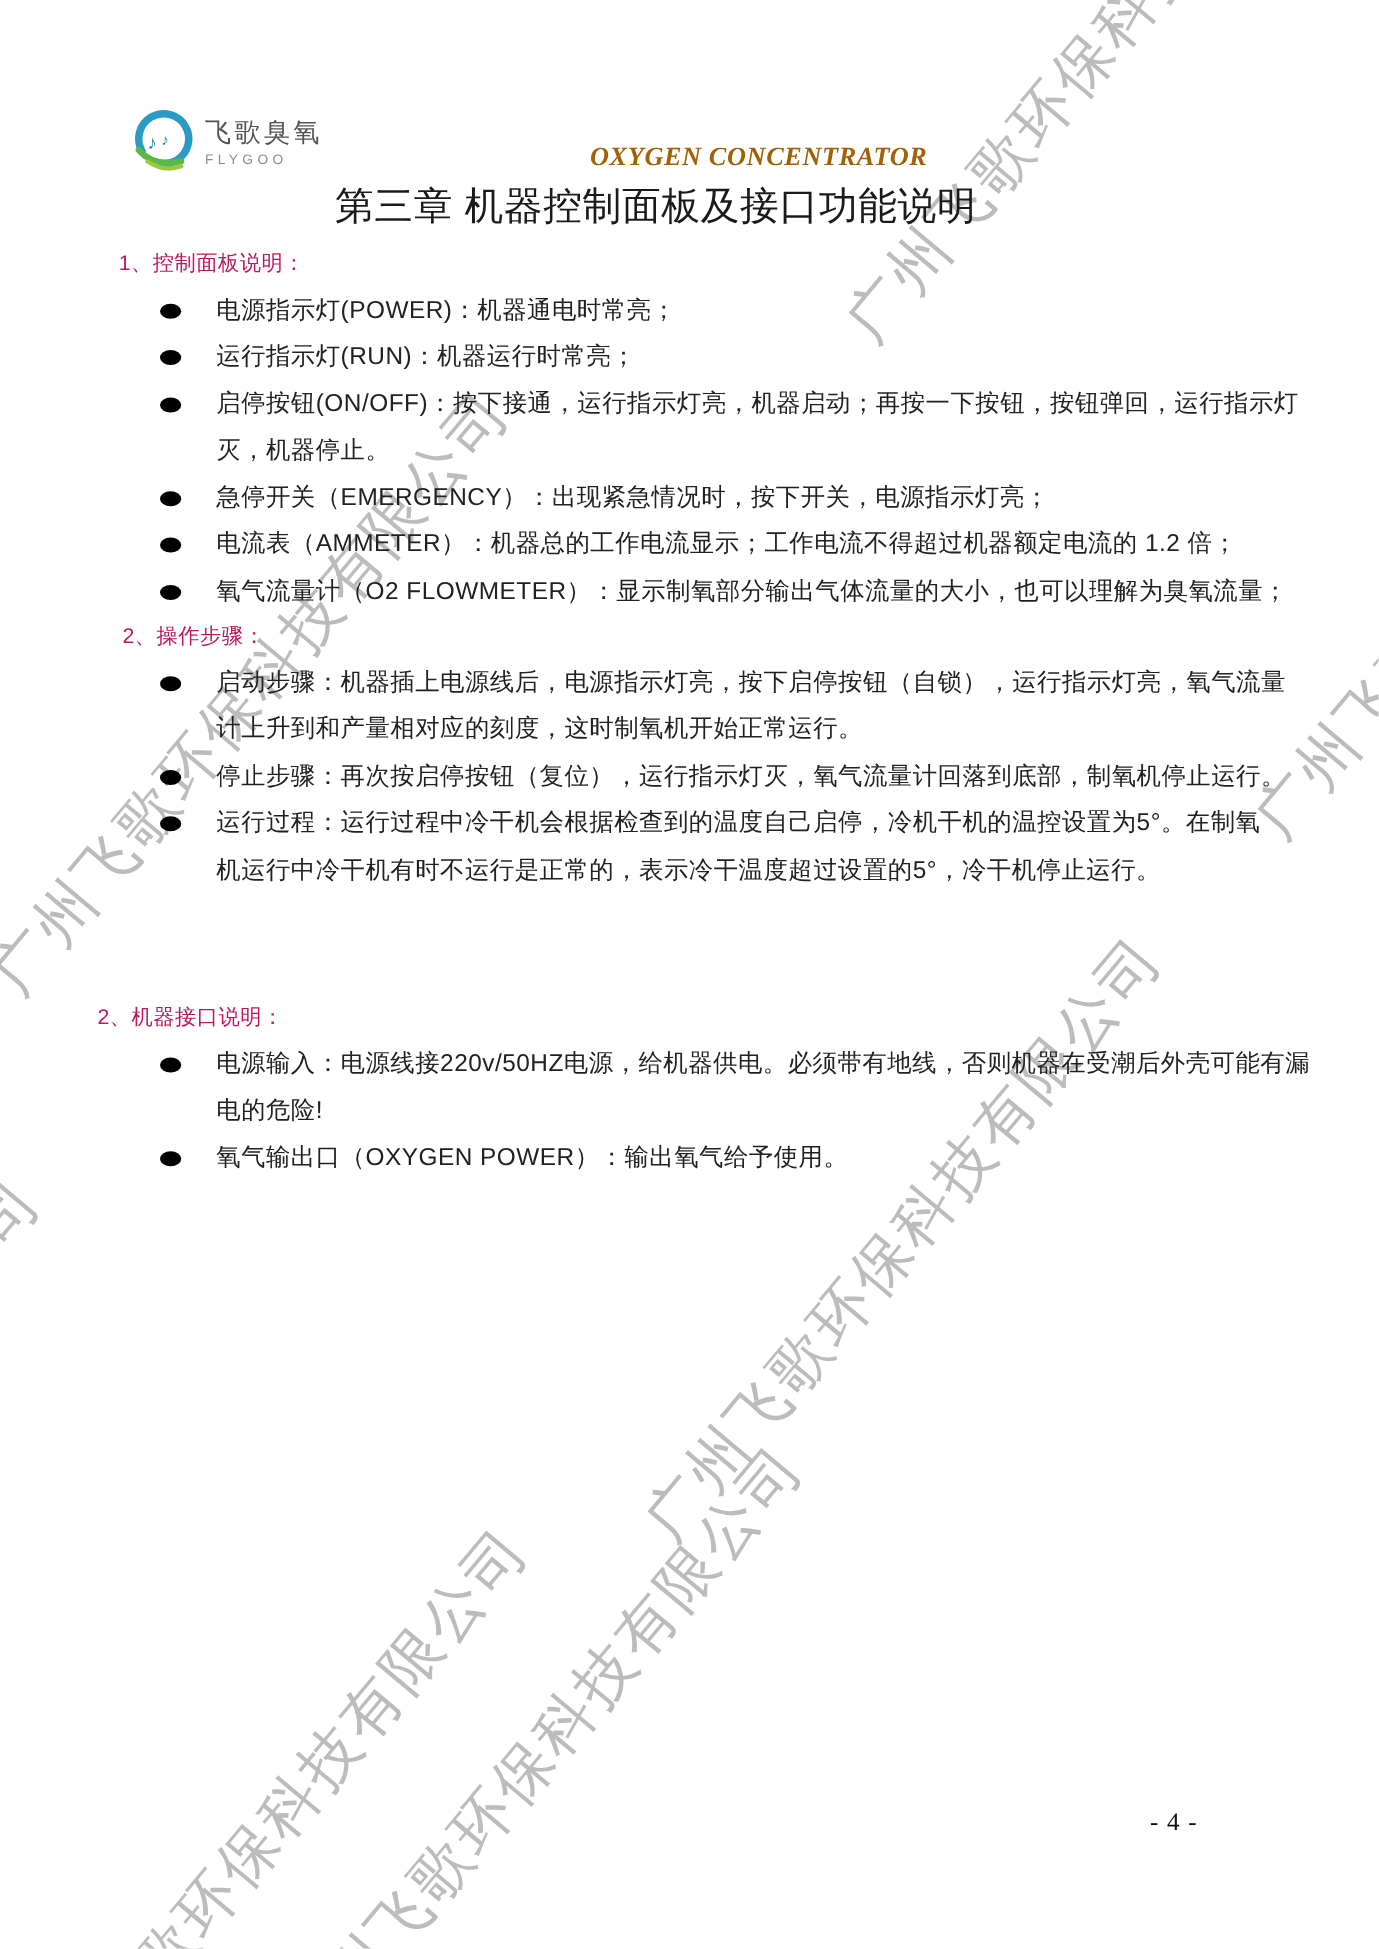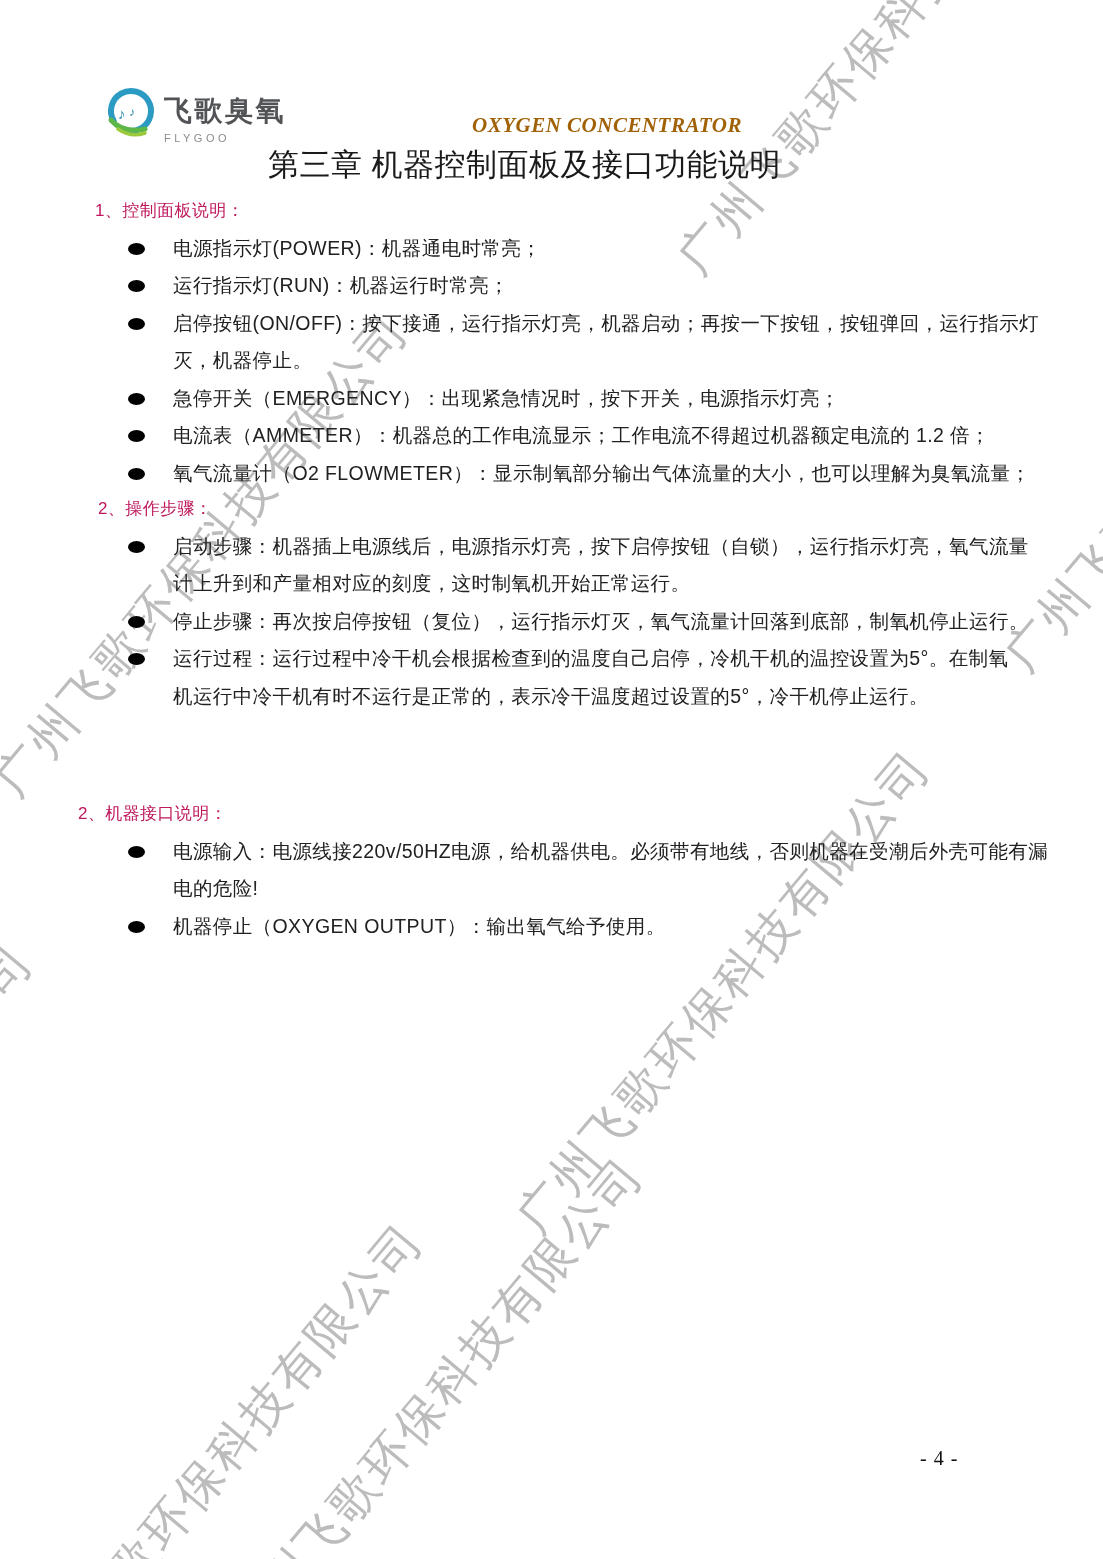--- a/index.html
+++ b/index.html
@@ -26,21 +26,21 @@
   .wm3{left:527px;top:1197px;}
   .wm4{left:1015px;top:635px;}
   .wm5{left:20px;top:1670px;}
   .wm6{left:-370px;top:1391px;}
   .wm7{left:240px;top:1604px;}
   
   .content{position:absolute;inset:0;z-index:1;}
   
   .logo{position:absolute;left:105px;top:86px;display:flex;align-items:flex-start;}
   .logo-txt{margin-left:7px;}
-  .logo-cn{font-size:28px;color:#515356;letter-spacing:2.5px;margin-top:6px;font-weight:700;}
+  .logo-cn{font-size:21px;color:#515356;letter-spacing:2.5px;margin-top:6px;font-weight:400;}
   .logo-en{font-size:11px;color:#8a8c8e;letter-spacing:3.5px;margin-top:2px;}
   
   .doctype{
     position:absolute;left:472px;top:113px;
     font-family:"Liberation Serif","DejaVu Serif",serif;
     font-style:italic;font-weight:bold;font-size:21px;
     color:#a16207;letter-spacing:0.5px;
   }
   
   .title{
@@ -179,21 +179,21 @@
       <div class="item">
         <span class="bullet"></span>
         <div class="lines">
           <div class="ln">电源输入：电源线接220v/50HZ电源，给机器供电。必须带有地线，否则机器在受潮后外壳可能有漏</div>
           <div class="ln">电的危险!</div>
         </div>
       </div>
       <div class="item">
         <span class="bullet"></span>
         <div class="lines">
-            <div class="ln">机器停止（OXYGEN OUTPUT）：输出氧气给予使用。</div>
+            <div class="ln">氧气输出口（OXYGEN POWER）：输出氧气给予使用。</div>
           </div>
       </div>
     </section>
 
     <div class="pagenum">- 4 -</div>
 
   </div>
 </div>
 
 </body></html>

